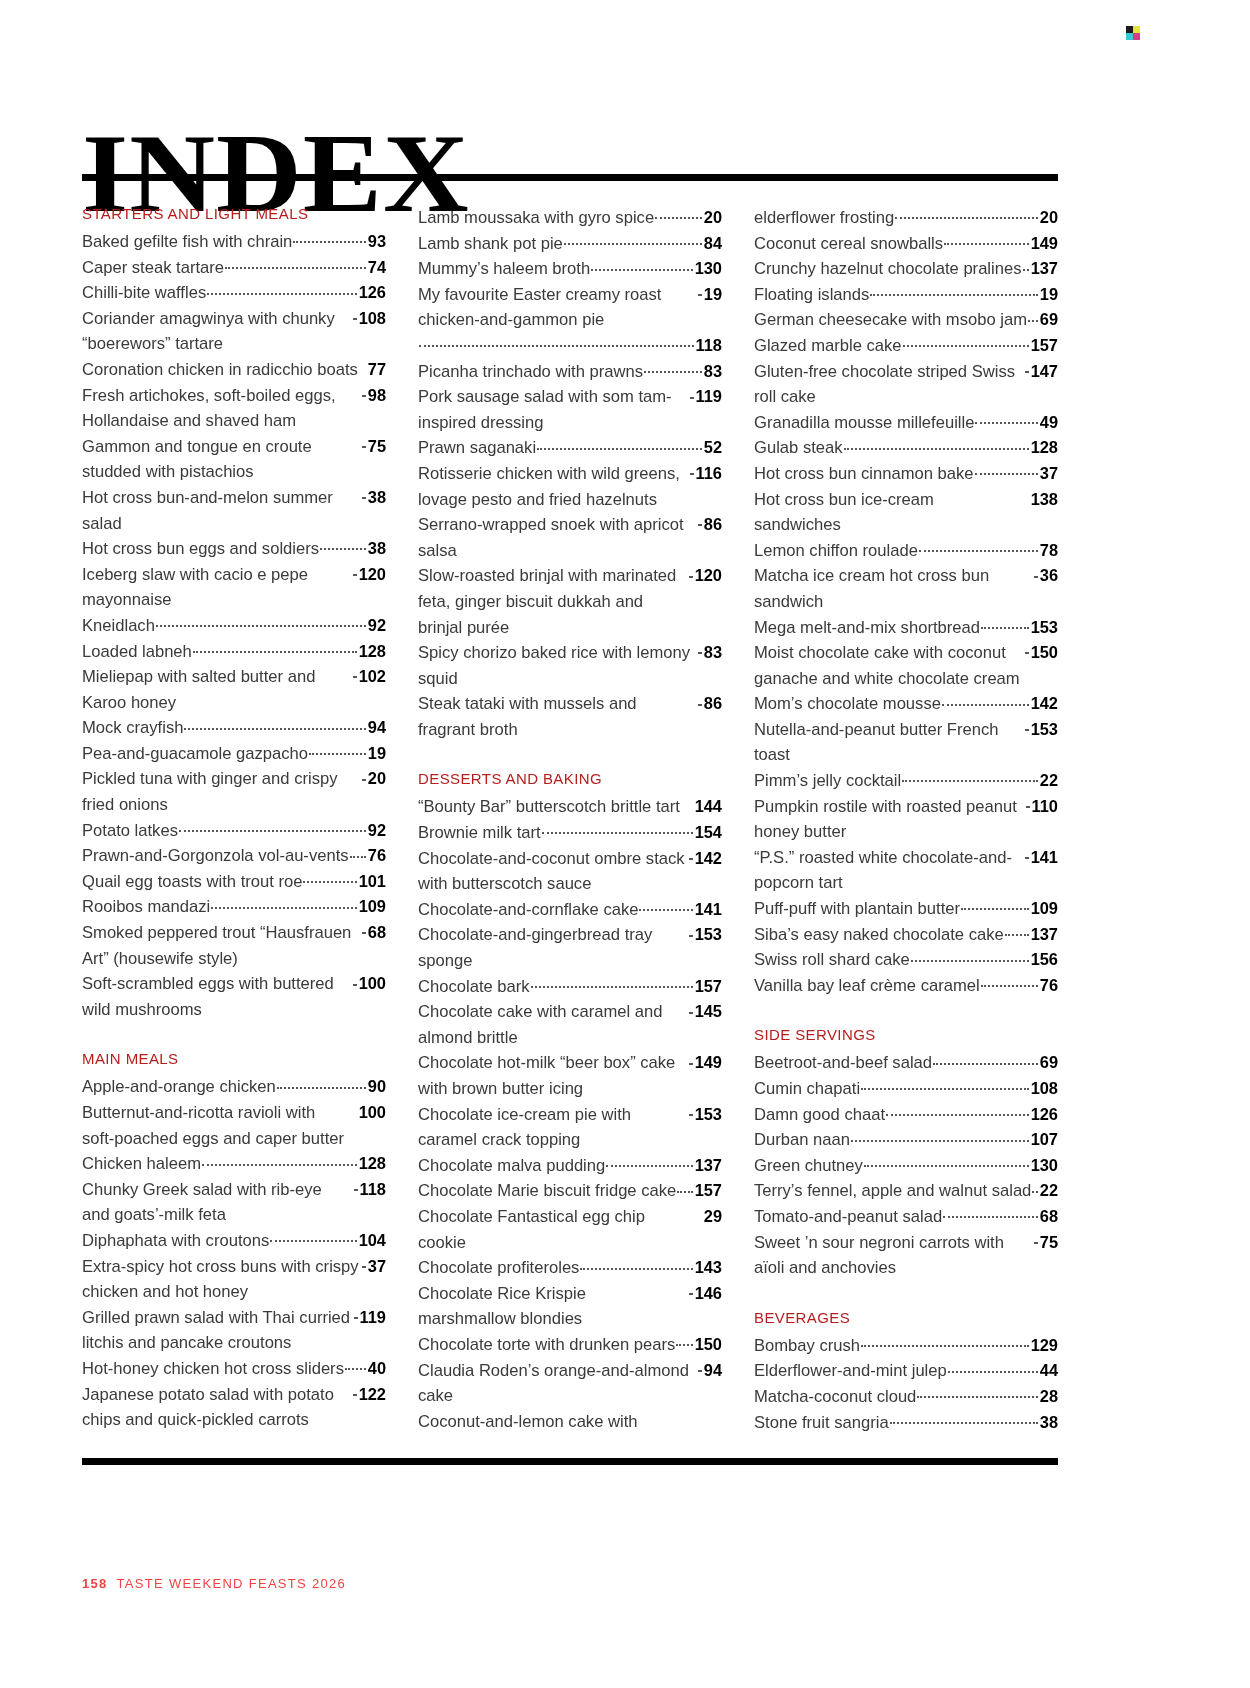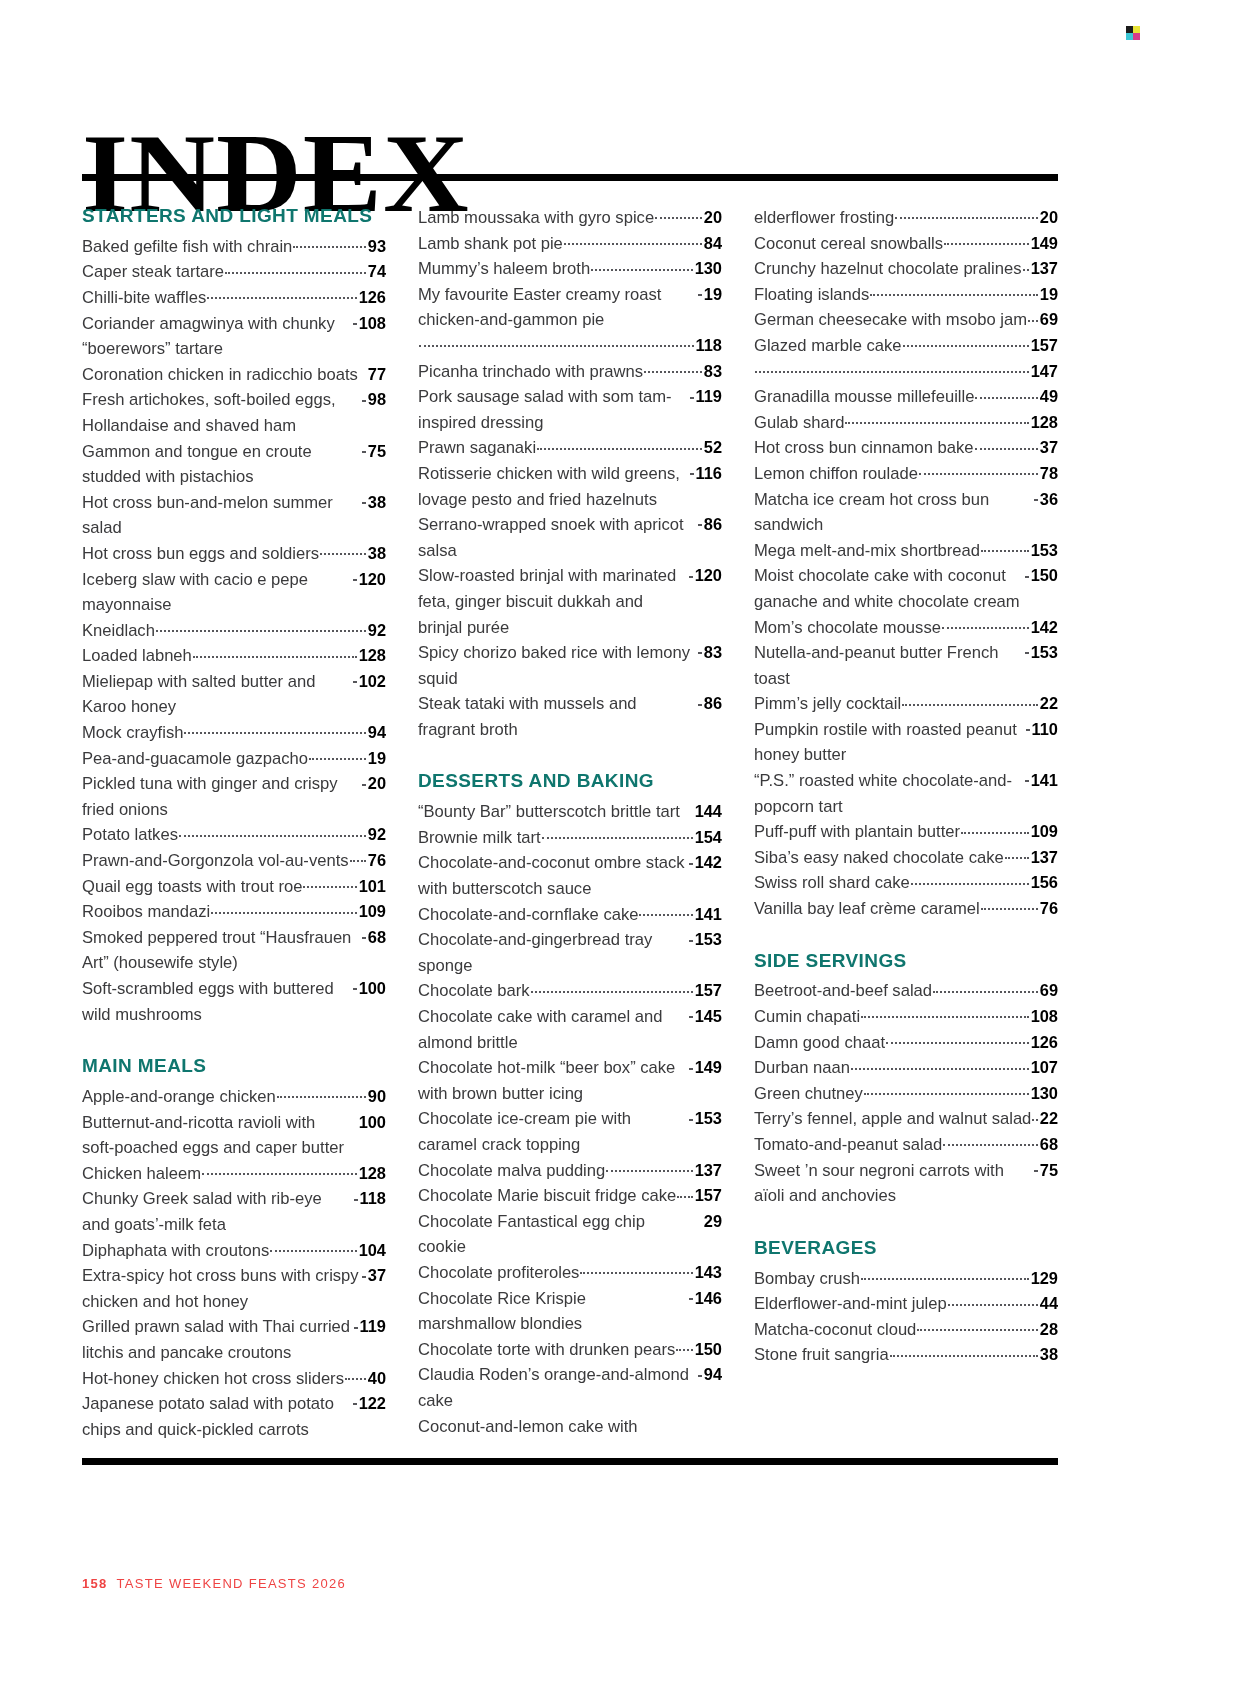--- a/index.html
+++ b/index.html
@@ -71,24 +71,24 @@
     gap: 32px;
   }
   .col {
     width: 304px;
     flex: 0 0 304px;
     overflow: hidden;
   }
 
   .section-head {
     font-family: "Liberation Sans", sans-serif;
-    font-weight: 700;
-    font-size: 19px;
+    font-weight: 400;
+    font-size: 15px;
     letter-spacing: 0.4px;
-    color: #0f766e;
+    color: #b91c1c;
     margin: 0 0 6px 0;
     line-height: 1.2;
   }
   .section + .section .section-head,
   .section-head.spaced {
     margin-top: 28px;
   }
   
   .entry-row {
     display: flex;
@@ -497,37 +497,43 @@
             <span class="label">German cheesecake with msobo jam</span>
             <span class="dots"></span>
             <span class="pg">69</span>
           </div>
           <div class="entry-row">
             <span class="label">Glazed marble cake</span>
             <span class="dots"></span>
             <span class="pg">157</span>
           </div>
           <div class="entry-row">
+            <span class="label">Gluten-free chocolate striped Swiss roll cake</span>
             <span class="dots"></span>
             <span class="pg">147</span>
           </div>
           <div class="entry-row">
             <span class="label">Granadilla mousse millefeuille</span>
             <span class="dots"></span>
             <span class="pg">49</span>
           </div>
           <div class="entry-row">
-            <span class="label">Gulab shard</span>
+            <span class="label">Gulab steak</span>
             <span class="dots"></span>
             <span class="pg">128</span>
           </div>
           <div class="entry-row">
             <span class="label">Hot cross bun cinnamon bake</span>
             <span class="dots"></span>
             <span class="pg">37</span>
+          </div>
+          <div class="entry-row nodots">
+            <span class="label">Hot cross bun ice-cream sandwiches</span>
+            <span class="dots"></span>
+            <span class="pg">138</span>
           </div>
           <div class="entry-row">
             <span class="label">Lemon chiffon roulade</span>
             <span class="dots"></span>
             <span class="pg">78</span>
           </div>
           <div class="entry-row">
             <span class="label">Matcha ice cream hot cross bun sandwich</span>
             <span class="dots"></span>
             <span class="pg">36</span>

